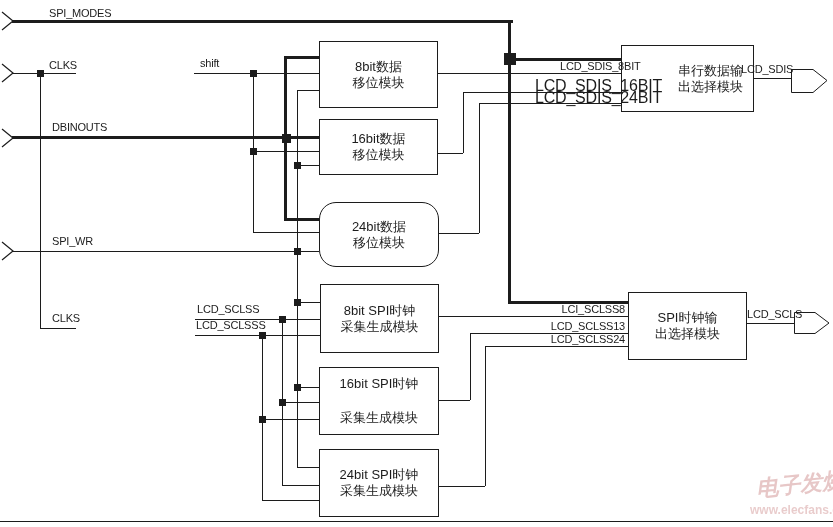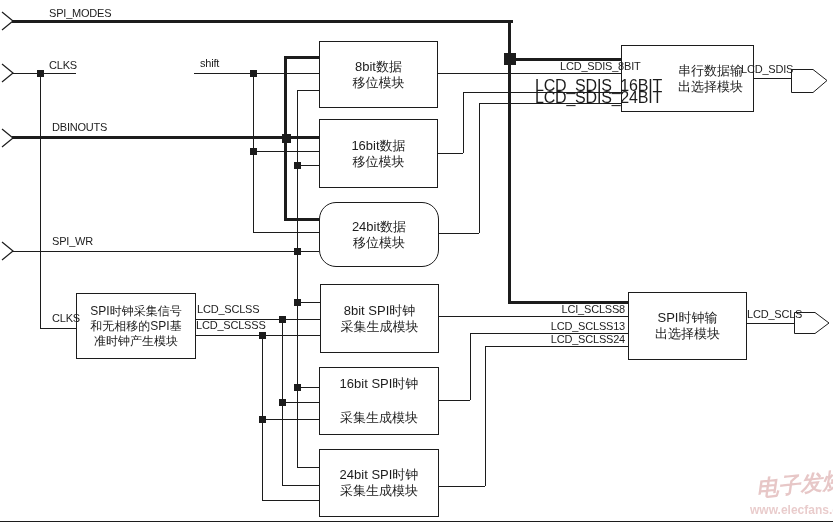--- a/index.html
+++ b/index.html
@@ -127,32 +127,27 @@
       <polygon points="0.5,0.5 22,0.5 36,11.5 22,23.5 0.5,23.5" fill="#fff" stroke="#1c1c1c" stroke-width="1"></polygon>
     </svg>
   <svg style="left:794px;top:312px;" width="36" height="22">
       <polygon points="0.5,0.5 21,0.5 35,11 21,21.5 0.5,21.5" fill="#fff" stroke="#1c1c1c" stroke-width="1"></polygon>
     </svg>
 
   <div class="box" style="left:319px;top:41px;width:119px;height:67px;">
     <span>8bit数据</span>
     <span>移位模块</span>
   </div>
-  <div class="box" style="left:319px;top:119px;width:119px;height:69px;">
+  <div class="box" style="left:319px;top:119px;width:119px;height:56px;">
     <span>16bit数据</span>
     <span>移位模块</span>
   </div>
   <div class="box" style="left:319px;top:202px;width:120px;height:65px;border-radius:17px;">
     <span>24bit数据</span>
     <span>移位模块</span>
-  </div>
-  <div class="box small" style="left:76px;top:293px;width:120px;height:66px;">
-    <span>SPI时钟采集信号</span>
-    <span>和无相移的SPI基</span>
-    <span>准时钟产生模块</span>
   </div>
   <div class="box" style="left:320px;top:284px;width:119px;height:69px;">
     <span>8bit SPI时钟</span>
     <span>采集生成模块</span>
   </div>
   <div class="box" style="left:319px;top:367px;width:120px;height:68px;gap:18px;">
     <span>16bit SPI时钟</span>
     <span>采集生成模块</span>
   </div>
   <div class="box" style="left:319px;top:449px;width:120px;height:68px;">

